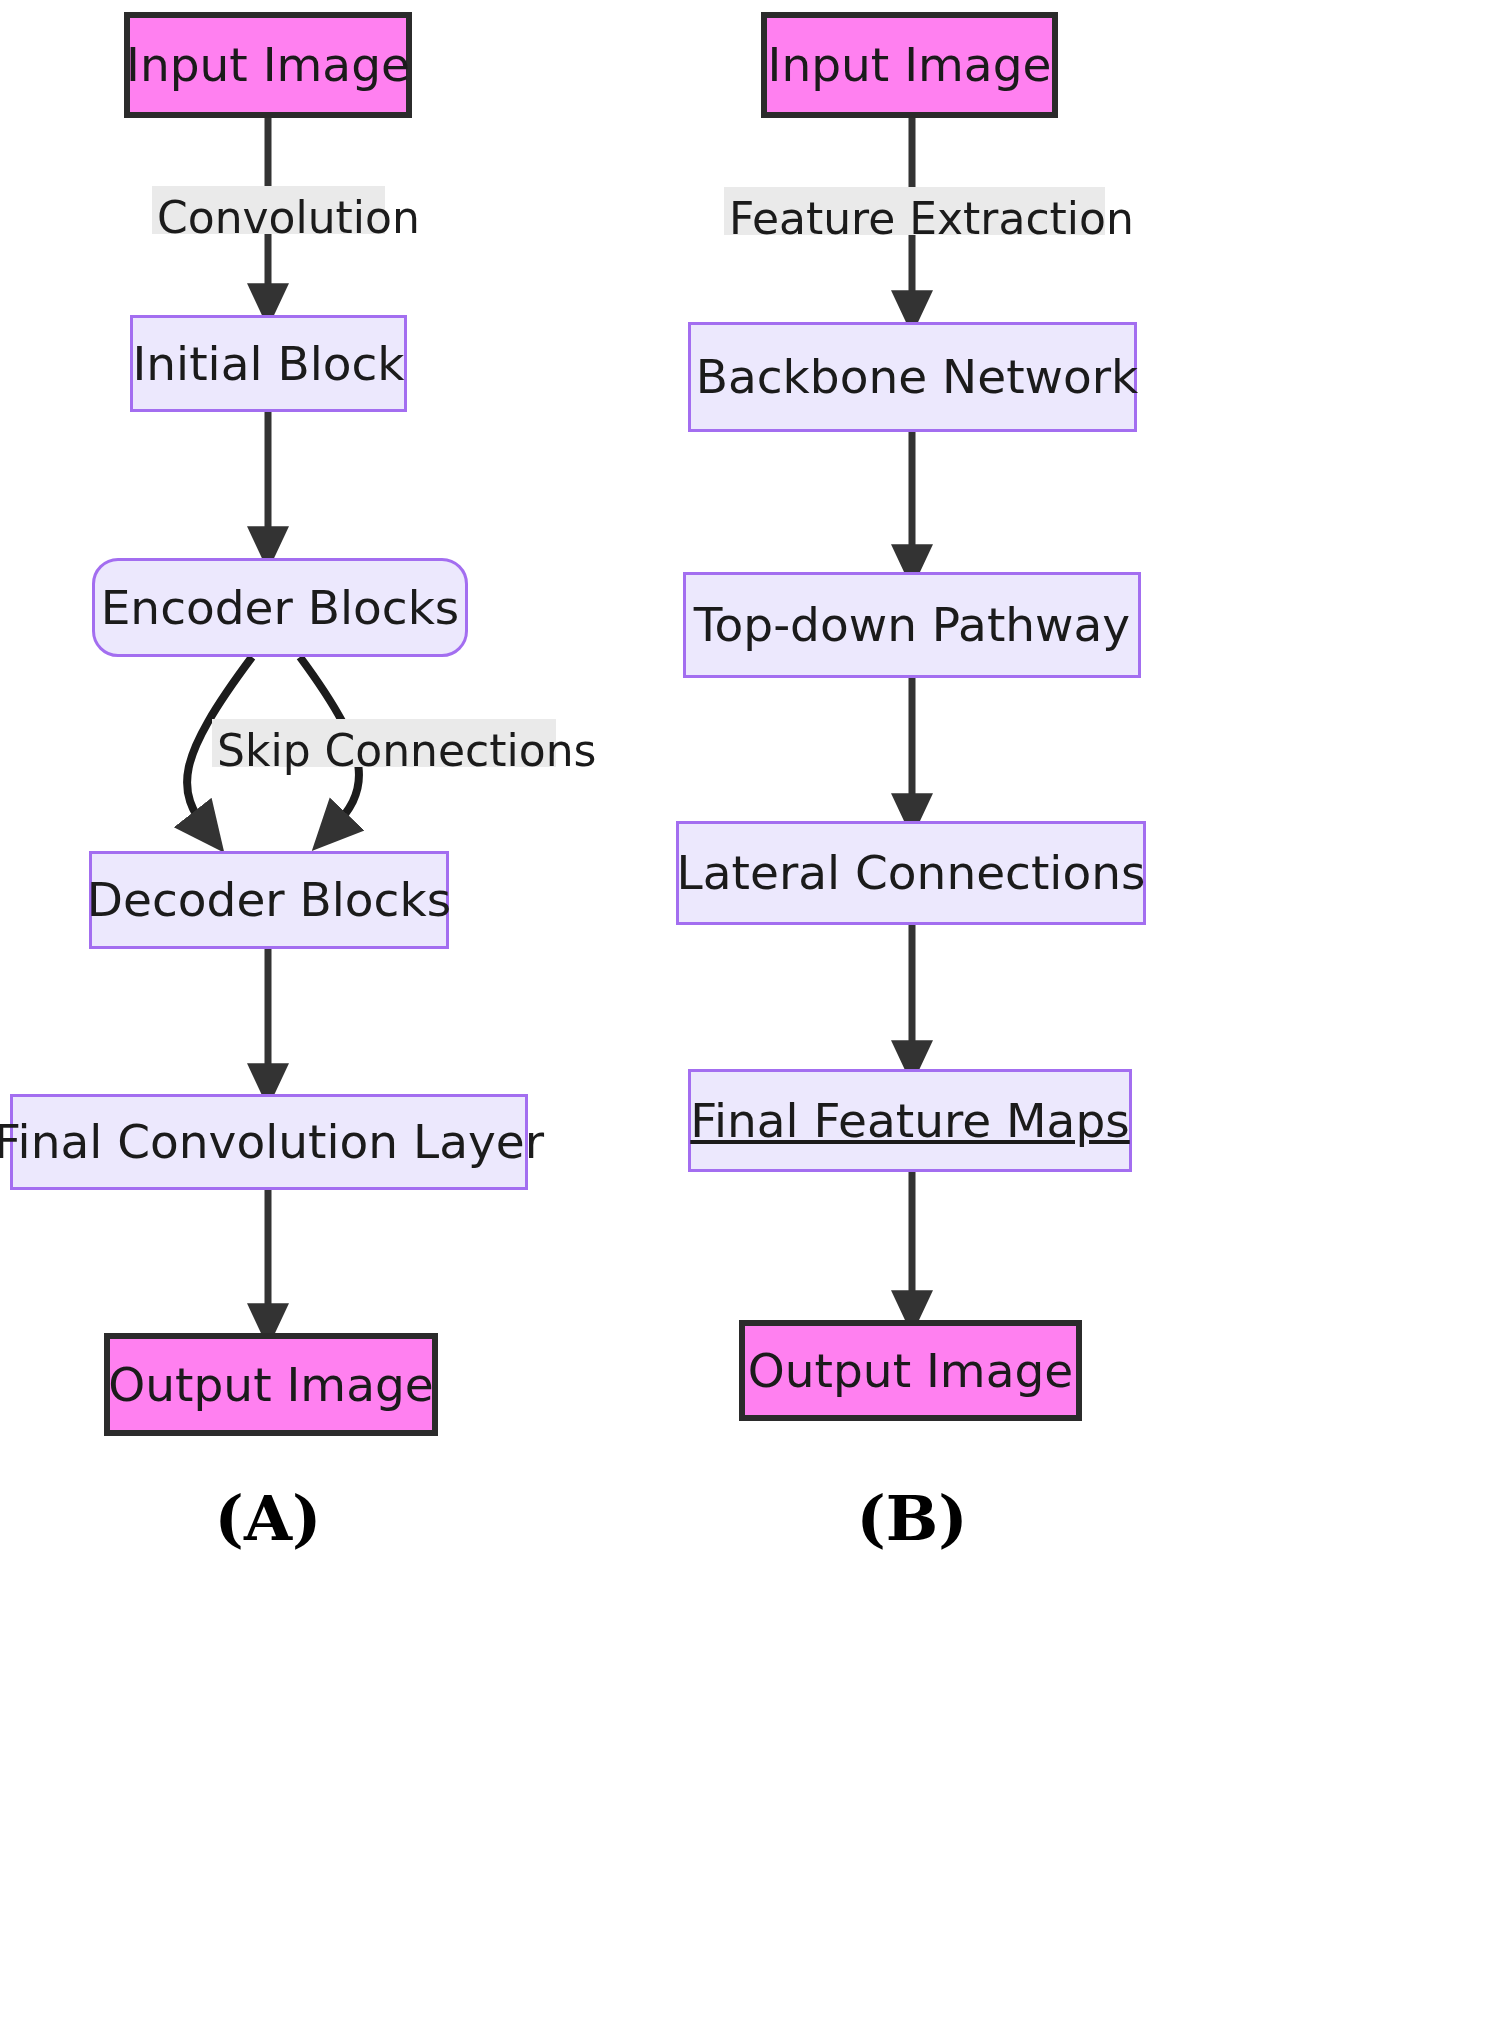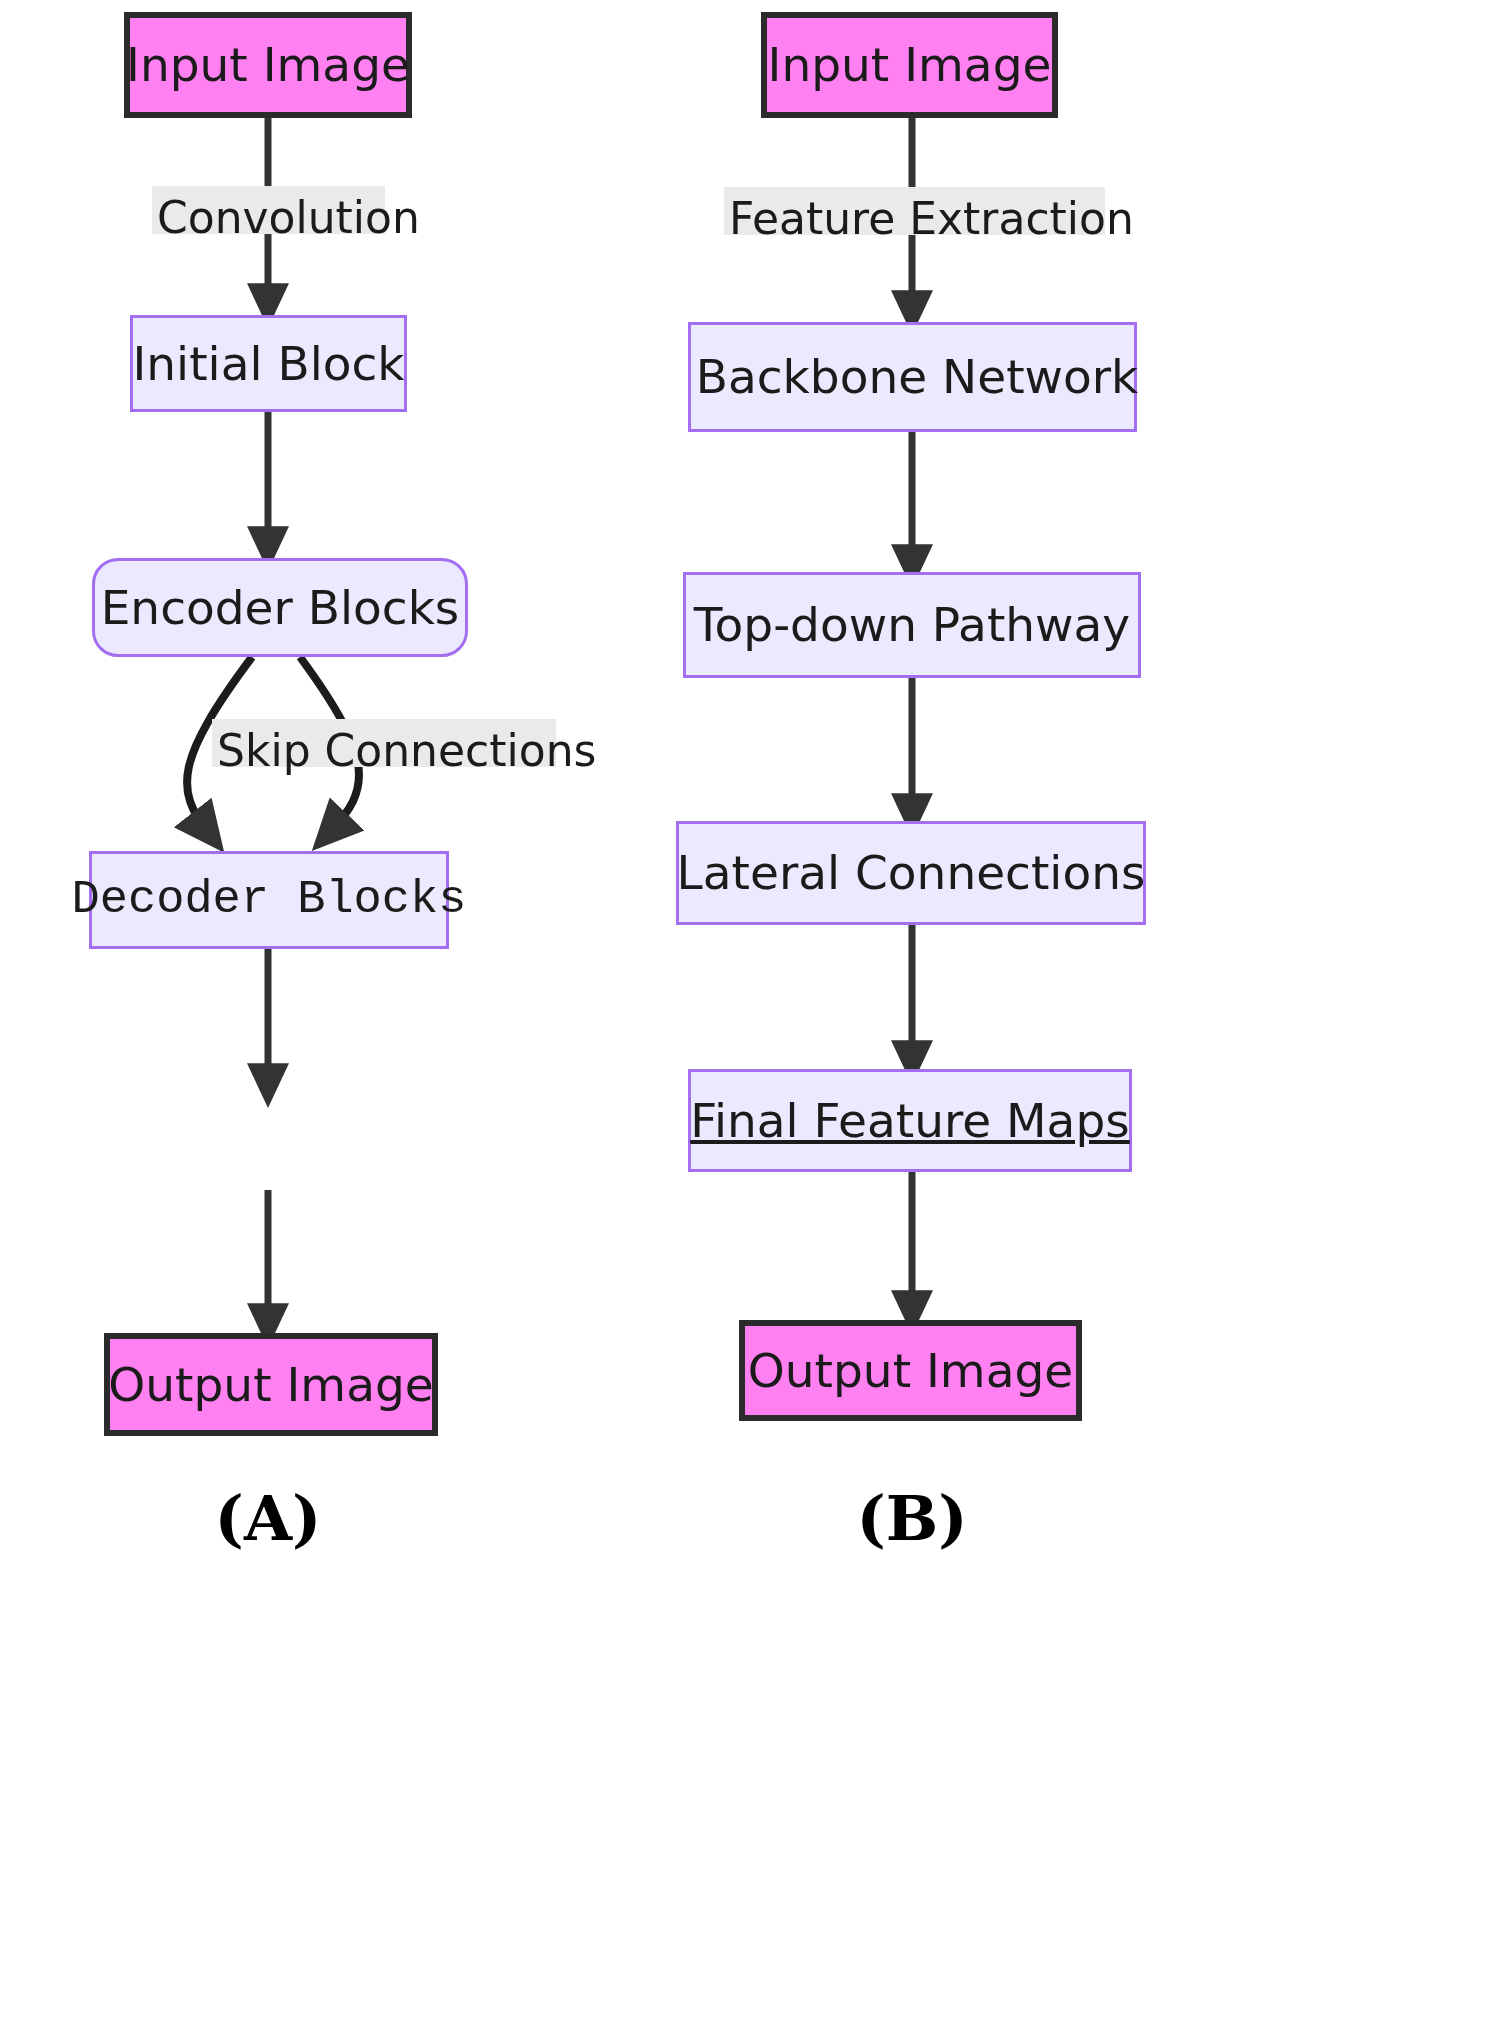--- a/index.html
+++ b/index.html
@@ -87,22 +87,23 @@
   <div class="node terminal" style="left:124px;top:12px;width:288px;height:106px;">Input Image</div>
 
   <div class="edge-label" style="left:152px;top:186px;width:233px;height:48px;text-align:center;">Convolution</div>
 
   <div class="node process" style="left:130px;top:315px;width:277px;height:97px;text-align:center;">Initial Block</div>
 
   <div class="node process" style="left:92px;top:558px;width:376px;height:99px;border-radius:26px;">Encoder Blocks</div>
 
   <div class="edge-label" style="left:212px;top:719px;width:344px;height:48px;text-align:center;">Skip Connections</div>
 
-  <div class="node process" style="left:89px;top:851px;width:360px;height:98px;font-family:Liberation Mono, monospace;">Decoder Blocks</div>
+  <div class="node process" style="left:89px;top:851px;width:360px;height:98px;">Decoder Blocks</div>
 
+  <div class="node process" style="left:10px;top:1094px;width:518px;height:96px;">Final Convolution Layer</div>
 
   <div class="node terminal" style="left:104px;top:1333px;width:334px;height:103px;">Output Image</div>
 
   <div class="panel-caption" style="left:168px;top:1482px;width:200px;">(A)</div>
 
   <div class="node terminal" style="left:761px;top:12px;width:297px;height:106px;">Input Image</div>
 
   <div class="edge-label" style="left:724px;top:187px;width:381px;height:48px;text-align:center;">Feature Extraction</div>
 
   <div class="node process" style="left:688px;top:322px;width:449px;height:110px;padding-left:9px;">Backbone Network</div>

